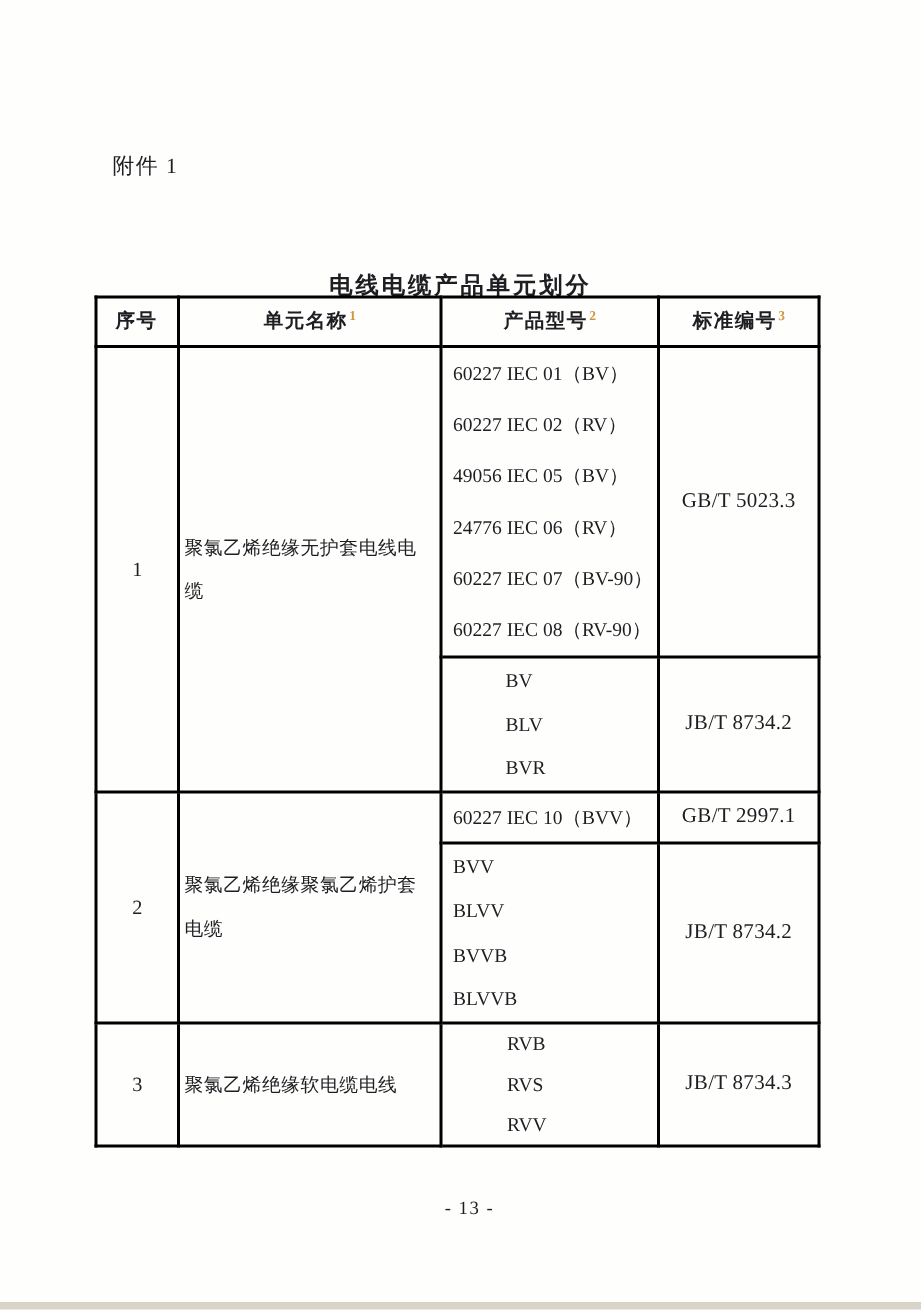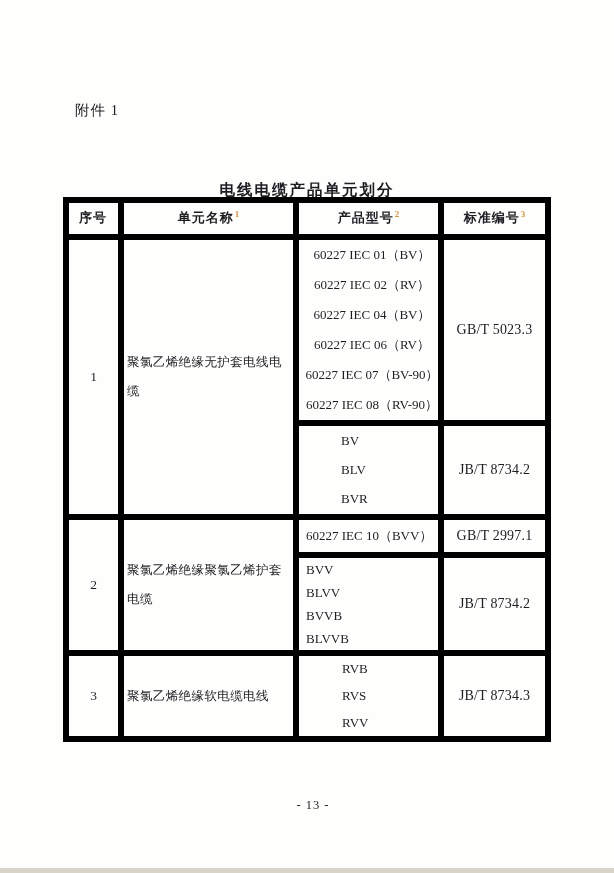--- a/index.html
+++ b/index.html
@@ -16,44 +16,44 @@
   .doc-title{
     position:absolute;left:0;right:0;top:142px;
     text-align:center;font-weight:bold;font-size:15.5px;letter-spacing:2px;margin-top:38px;
   }
   .table-wrap{position:absolute;left:63px;top:197px;}
   table{border-collapse:collapse;table-layout:fixed;width:482px;}
   col.c-no{width:55px;}
   col.c-name{width:175px;}
   col.c-model{width:145px;}
   col.c-std{width:107px;}
-  th,td{border:6px solid #000000;padding:0;vertical-align:middle;}
+  th,td{border:2px solid #000000;padding:0;vertical-align:middle;}
   th{
     height:31px;font-size:13px;font-weight:bold;text-align:center;
     letter-spacing:1px;
   }
   th sup,.hdr-sup{
     color:#d09540;font-size:9px;font-weight:bold;letter-spacing:0;
     vertical-align:super;margin-left:1px;
   }
   .no-cell{text-align:center;font-size:13.5px;}
   .name-cell{
     font-size:12.5px;line-height:2.3;letter-spacing:0.4px;
     padding:4px 3px;text-align:left;vertical-align:middle;
   }
   .models-cell{vertical-align:top;}
   .models{
     display:flex;flex-direction:column;justify-content:space-around;
     padding-left:7px;font-size:13px;text-align:left;
   }
   .models .model-line{white-space:nowrap;}
-  .m-h1{height:180px;align-items:center;}
+  .m-h1{height:205px;}
   .m-h2{height:88px;padding-left:42px;}
   .m-h3{height:32px;}
-  .m-h4{height:92px;}
+  .m-h4{height:118px;}
   .m-h5{height:80px;margin-left:36px;}
   .std-cell{text-align:center;font-size:14px;letter-spacing:0.2px;}
   .page-num{
     position:absolute;left:12px;right:0;top:798px;
     text-align:center;font-size:12.5px;letter-spacing:1px;
   }
   .bottom-strip{
     position:absolute;left:0;right:0;bottom:0;height:5px;
     background:#d8d4ca;
   }
@@ -91,22 +91,22 @@
     </thead>
     <tbody>
 
       <tr>
         <td class="no-cell" rowspan="2">1</td>
         <td class="name-cell" rowspan="2">聚氯乙烯绝缘无护套电线电缆</td>
         <td class="models-cell">
           <div class="models m-h1">
             <div class="model-line">60227 IEC 01（BV）</div>
             <div class="model-line">60227 IEC 02（RV）</div>
-            <div class="model-line">60227 IEC 04（BV）</div>
-            <div class="model-line">60227 IEC 06（RV）</div>
+            <div class="model-line">49056 IEC 05（BV）</div>
+            <div class="model-line">24776 IEC 06（RV）</div>
             <div class="model-line">60227 IEC 07（BV-90）</div>
             <div class="model-line">60227 IEC 08（RV-90）</div>
           </div>
         </td>
         <td class="std-cell">GB/T 5023.3</td>
       </tr>
 
       <tr>
         <td class="models-cell">
           <div class="models m-h2">

